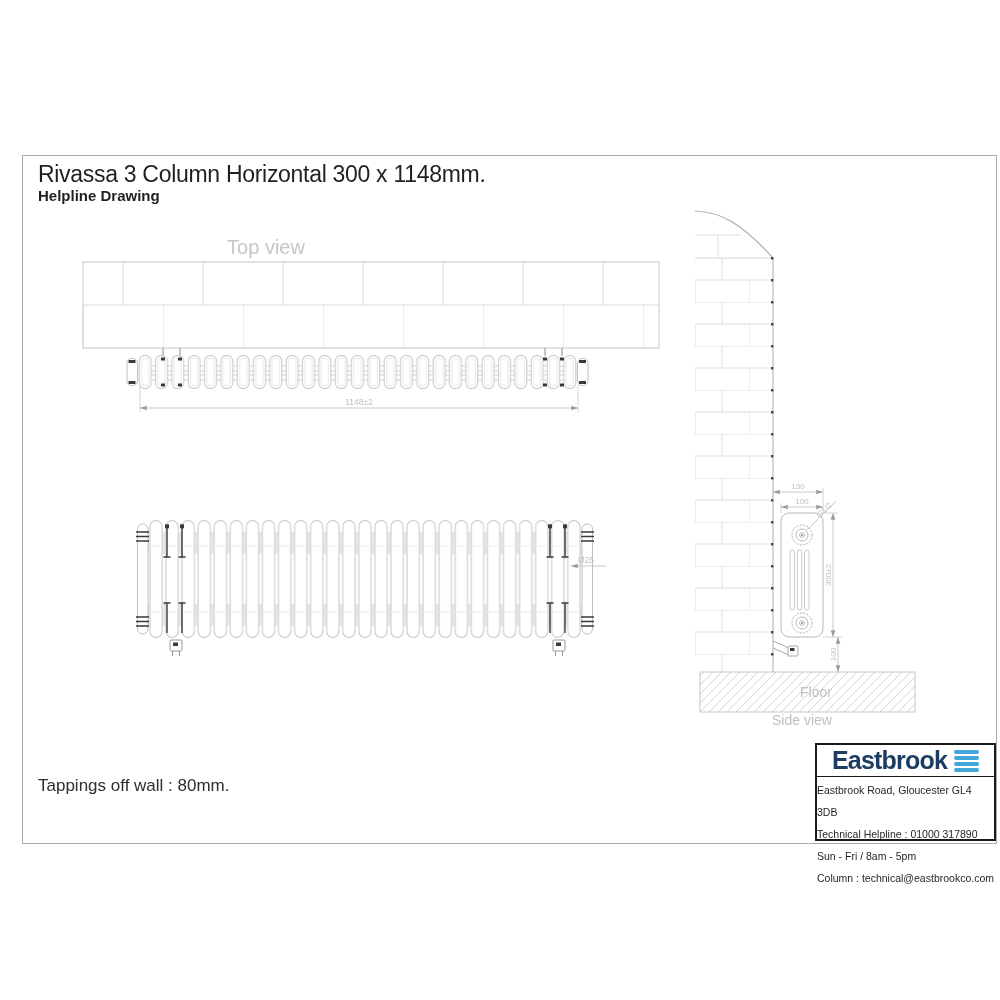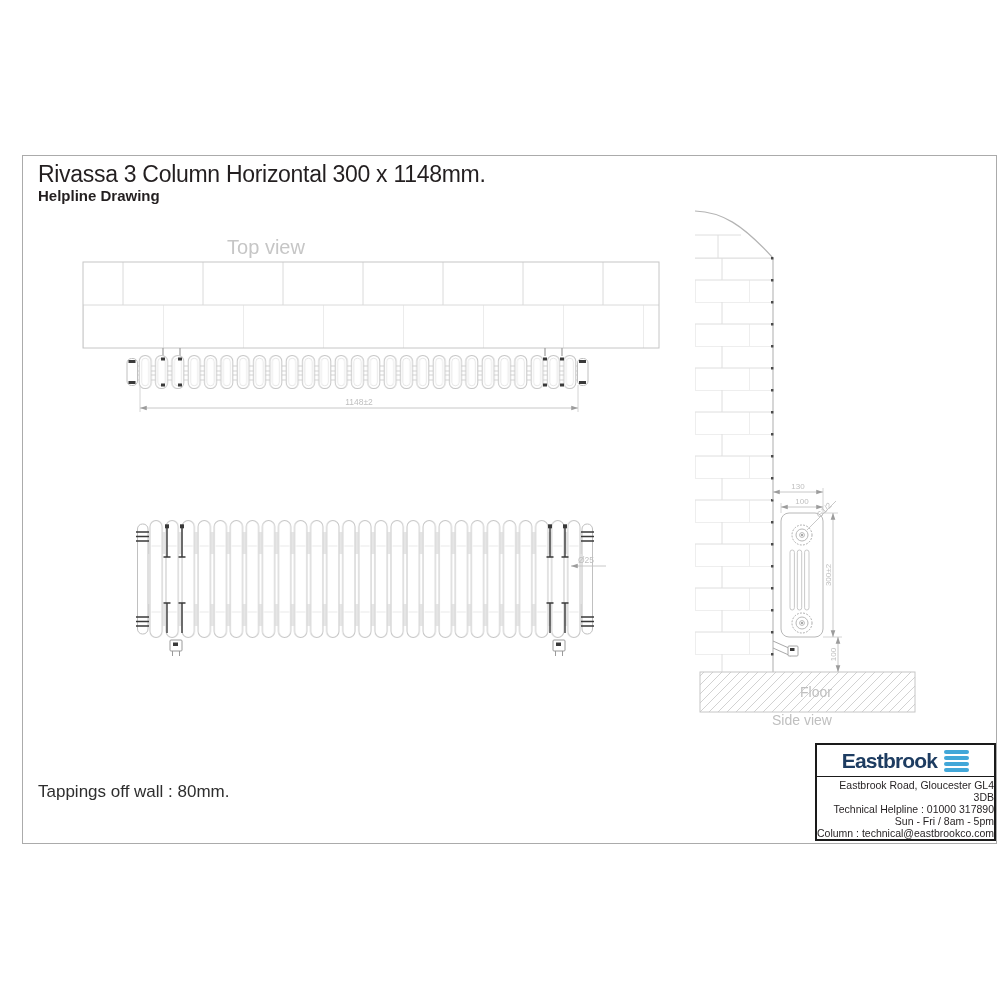--- a/index.html
+++ b/index.html
@@ -4,35 +4,35 @@
 <style>
   html,body{margin:0;padding:0;background:#fff;}
   .page{position:relative;width:1000px;height:1000px;background:#fff;overflow:hidden;
         font-family:"Liberation Sans", sans-serif;color:#231f20;}
   .abs{position:absolute;}
   .page-border{left:22px;top:155px;width:973px;height:687px;border:1px solid #ababab;}
   .title-block{left:38px;top:161px;}
   .title{font-size:23px;font-weight:normal;letter-spacing:-0.3px;line-height:26px;}
   .subtitle{font-size:15px;font-weight:bold;line-height:17px;}
   .view-label{color:#c6c6c6;font-size:20px;text-align:center;}
-  .note{left:38px;top:776px;font-size:17px;color:#2e2e2e;margin-top:6px;}
+  .note{left:38px;top:776px;font-size:17px;color:#2e2e2e;}
   svg{display:block;}
   svg text{font-family:"Liberation Sans", sans-serif;fill:#bfbfbf;}
   .dimtxt{font-size:8.5px;}
   .lbltxt{font-size:13.5px;}
   
   .info-box{left:815px;top:743px;width:181px;height:98px;border:2px solid #1a1a1a;
             background:#fff;box-sizing:border-box;}
   .logo-row{height:31px;display:flex;align-items:center;justify-content:center;
             border-bottom:1px solid #1a1a1a;gap:7px;}
-  .brand{font-size:21px;font-weight:bold;color:#1d3c61;letter-spacing:-0.8px;}
+  .brand{font-size:25px;font-weight:bold;color:#1d3c61;letter-spacing:-0.8px;}
   .logo-bars{display:flex;flex-direction:column;gap:2px;}
   .logo-bars span{display:block;width:25px;height:4px;border-radius:2px;background:#42a7d8;}
   .info-lines{padding-top:2px;}
-  .info-line{font-size:10.5px;line-height:12px;text-align:right;color:#231f20;}
+  .info-line{font-size:10.5px;line-height:22px;text-align:left;color:#231f20;}
 </style>
 </head>
 <body>
 
 <div class="page">
 
   <svg width="0" height="0" style="position:absolute">
     <defs>
       <pattern id="brickTop" width="80" height="86" patternUnits="userSpaceOnUse" patternTransform="translate(3,7)">
         <path d="M0,43 H80 M40,0 V43 M0,43 V86" stroke="#dadada" stroke-width="1" fill="none"></path>

